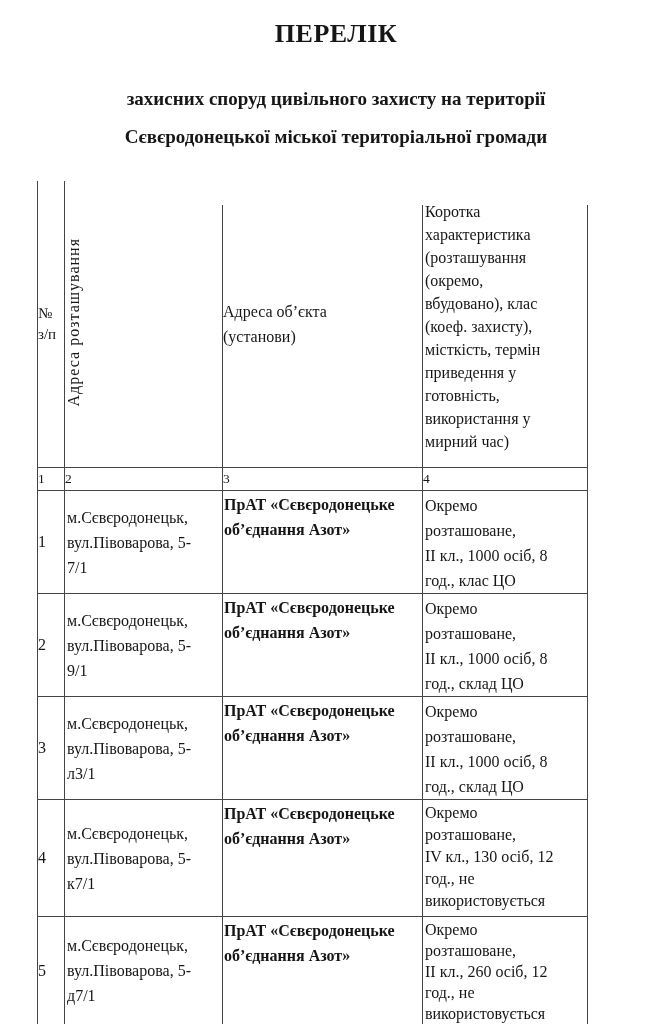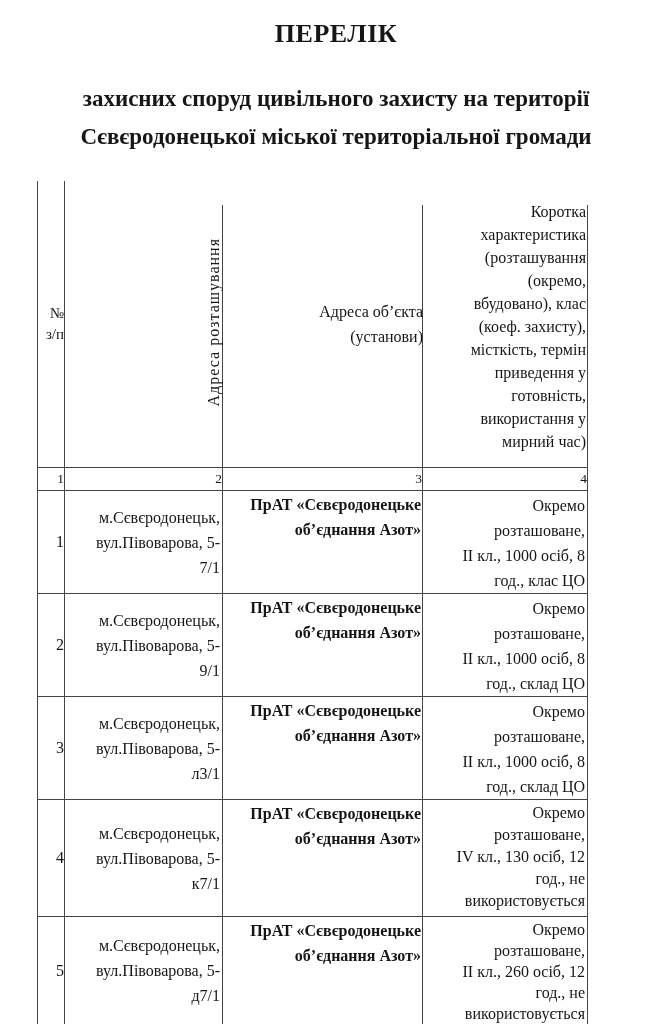--- a/index.html
+++ b/index.html
@@ -11,32 +11,32 @@
   body{
     width:672px;height:1024px;box-sizing:border-box;
     padding:23px 0 0 0;overflow:hidden;
     font-family:"Liberation Serif", serif;color:var(--ink);
   }
   .doc-title{
     text-align:center;font-weight:bold;font-size:26px;line-height:22px;
     letter-spacing:.5px;
   }
   .doc-subtitle{
-    margin-top:35px;text-align:center;font-weight:bold;font-size:23px;
+    margin-top:35px;text-align:center;font-weight:bold;font-size:19px;
     line-height:38px;white-space:pre-line;
   }
   table.doc-table{
     border-collapse:separate;border-spacing:0;table-layout:fixed;
     width:551px;margin:25px 0 0 37px;
   }
   col.c1{width:28px;} col.c2{width:158px;} col.c3{width:200px;} col.c4{width:165px;}
   th,td{
     box-sizing:border-box;padding:0;margin:0;
     font-weight:normal;font-size:16px;color:var(--ink);
-    text-align:right;vertical-align:middle;overflow:hidden;
+    text-align:left;vertical-align:middle;overflow:hidden;
   }
   .pre{white-space:pre-line;}
   
   td{border-right:1px solid var(--line);border-bottom:1px solid var(--line);}
   td:first-child{border-left:1px solid var(--line);}
   
   th{border-bottom:1px solid var(--line);}
   .th1{border-left:1px solid var(--line);border-right:1px solid var(--line);
        font-size:15px;line-height:21px;}
   .th2,.th3,.th4{

